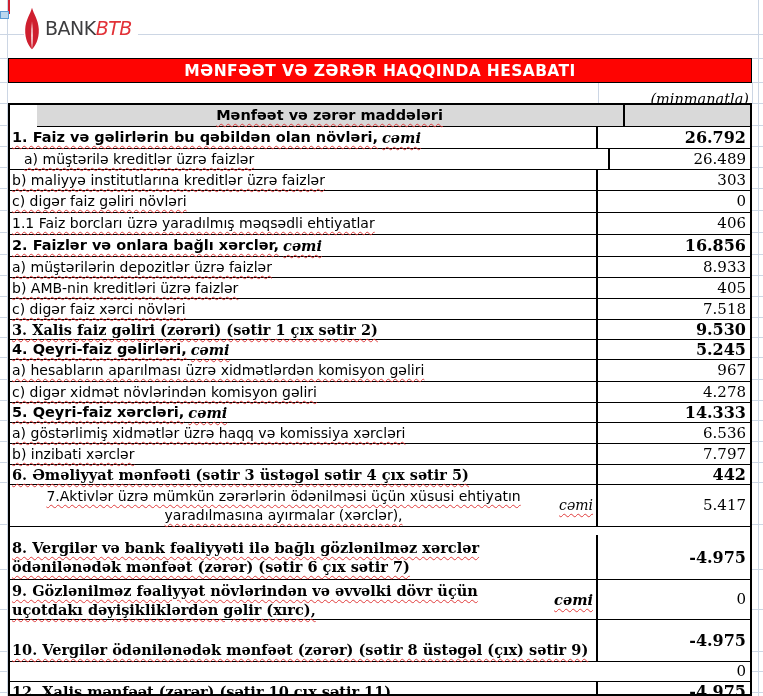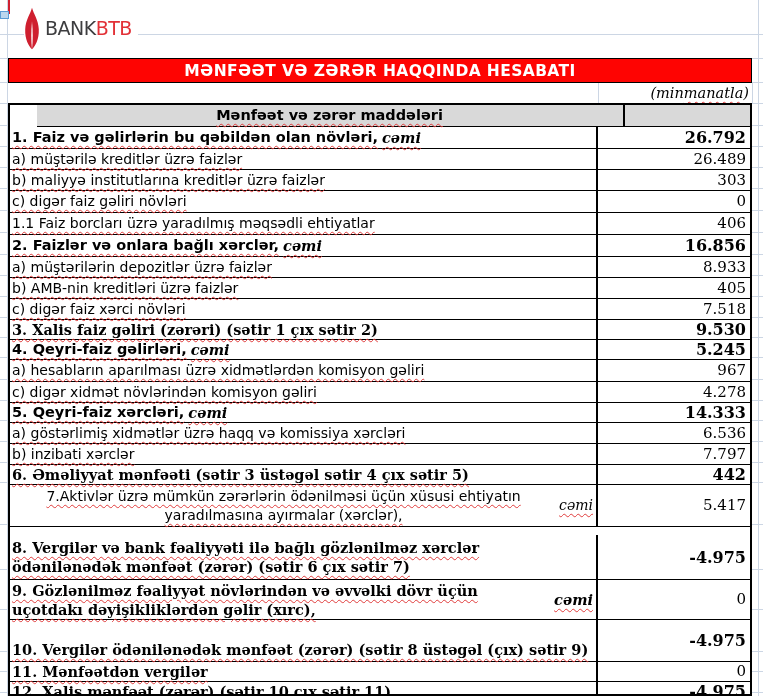--- a/index.html
+++ b/index.html
@@ -10,36 +10,36 @@
   
   .vgrid { position:absolute; width:1px; background:#ccd6e4; z-index:0; }
   .tick  { position:absolute; height:1px; background:#ccd6e4; z-index:0; }
 
   
   .logo { position:absolute; left:24px; top:4px; height:48px; display:flex;
     align-items:center; background:#fff; z-index:2; padding-right:6px; }
   .logo svg { display:block; margin-right:5px; }
   .logo-text { font-size:19px; letter-spacing:-0.5px; font-weight:normal; }
   .logo-bank { color:#3d3d3f; }
-  .logo-btb  { color:#e23137; }
+  .logo-btb  { color:#e23137;font-style:italic; }
 
   
   .sel-handle { position:absolute; left:0; top:11px; width:9px; height:8px;
     background:#bcd6ee; border:1px solid #5b9bd5; z-index:3; }
   .red-mark { position:absolute; left:8px; top:0; width:2px; height:14px;
     background:#cf2030; z-index:3; }
 
   
   .banner { position:absolute; left:8px; top:58px; width:744px; height:25px;
     background:#fe0402; border:1px solid #000; color:#fff; display:flex;
     align-items:center; justify-content:center; font-weight:bold;
     font-size:15.5px; letter-spacing:0.4px; z-index:1; }
 
   
-  .units { position:absolute; left:8px; top:83px; width:744px; height:20px;
+  .units { position:absolute; left:8px; top:89px; width:744px; height:20px;
     display:flex; align-items:center; justify-content:flex-end;
     padding-right:3px; font-family:"DejaVu Serif","Liberation Serif",serif;
     font-style:italic; font-size:14.5px; z-index:1; }
 
   
   .pl-table { position:absolute; left:8px; top:103px; width:744px; height:593px;
     border:2px solid #000; display:flex; flex-direction:column; background:#fff;
     z-index:1; }
   .trow { display:flex; flex:0 0 auto; border-bottom:1px solid #000; }
   .trow:last-child { border-bottom:none; flex:1 1 auto; }
@@ -98,21 +98,21 @@
         <span class="sq">Mənfəət və zərər maddələri</span>
       </div>
       <div class="c2"></div>
     </div>
     <div style="display:contents;" id="pl-table-body"><div class="trow bold" style="height: 22px;">
           <div class="c1">
             <span class="sq">1. Faiz və gəlirlərin bu qəbildən olan növləri,</span>
             <span class="it sq">cəmi</span>
           </div>
           <div class="c2">26.792</div>
-        </div><div class="trow" style="height: 21px;">
+        </div><div class="trow" style="height: 21px; padding-left: 12px;">
           <div class="c1">
             <span class="sq">a) müştərilə kreditlər üzrə faizlər</span>
           </div>
           <div class="c2">26.489</div>
         </div><div class="trow" style="height: 21px;">
           <div class="c1">
             <span class="sq">b) maliyyə institutlarına kreditlər üzrə faizlər</span>
           </div>
           <div class="c2">303</div>
         </div><div class="trow" style="height: 22px;">
@@ -204,23 +204,20 @@
             <span class="sq">9. Gözlənilməz fəaliyyət növlərindən və əvvəlki dövr üçün uçotdakı dəyişikliklərdən gəlir (xırc),</span>
             <span class="it sq">cəmi</span>
           </div>
           <div class="c2">0</div>
         </div><div class="trow bold serif bottom" style="height: 42px;">
           <div class="c1">
             <span class="sq">10. Vergilər ödənilənədək mənfəət (zərər) (sətir 8 üstəgəl (çıx) sətir 9)</span>
           </div>
           <div class="c2">-4.975</div>
         </div><div class="trow bold serif vreg" style="height: 20px;">
-          <div class="c1">
-            <span class="sq">11. Mənfəətdən vergilər</span>
-          </div>
           <div class="c2">0</div>
         </div><div class="trow bold serif" style="height: 21px;">
           <div class="c1">
             <span class="sq">12. Xalis mənfəət (zərər) (sətir 10 çıx sətir 11)</span>
           </div>
           <div class="c2">-4.975</div>
         </div></div>
   </div>
 
 <div class="tick" style="left: 0px; top: 58px; width: 7px;"></div>

